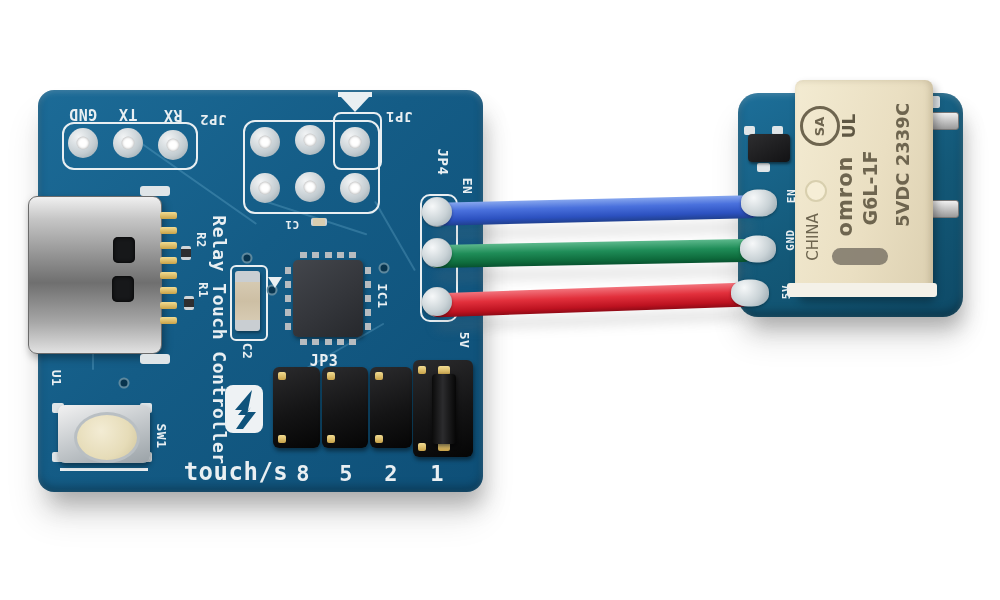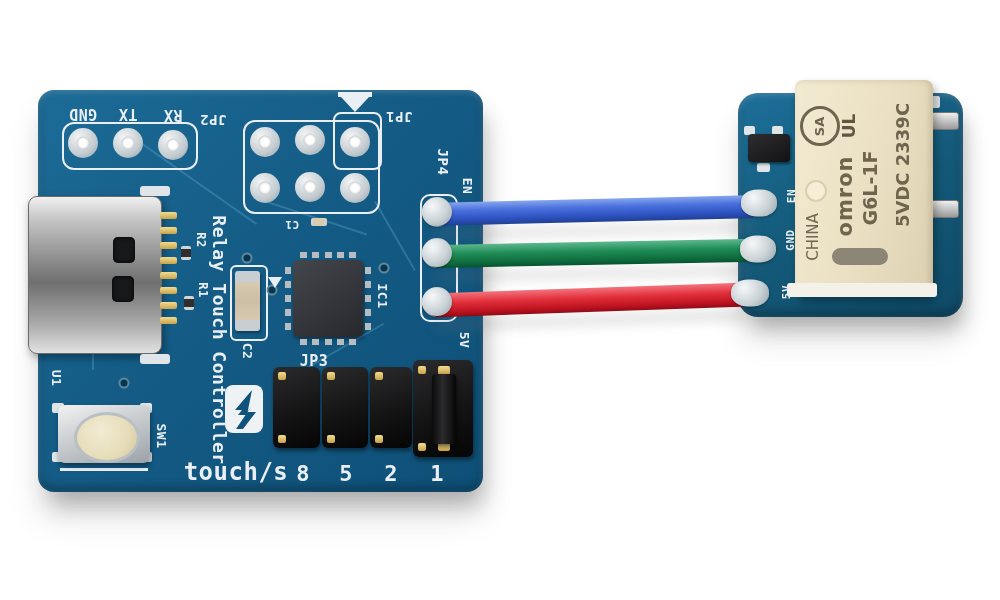--- a/index.html
+++ b/index.html
@@ -149,21 +149,21 @@
       <div style="height:7px;background:#b7bcc0;"></div>
       <div style="height:7px;background:#b7bcc0;"></div>
       <div style="height:7px;background:#b7bcc0;"></div>
       <div style="height:7px;background:#b7bcc0;"></div>
   </div>
   <div class="lbl r90" style="left:382px;top:296px;font-size:13px;">IC1</div>
   <div class="via" style="left:247px;top:258px;"></div>
   <div class="via" style="left:384px;top:268px;"></div>
   <div class="via" style="left:272px;top:290px;"></div>
 
-  <div class="lbl" style="left:314px;top:361px;font-size:15px;">JP3</div>
+  <div class="lbl" style="left:324px;top:361px;font-size:15px;">JP3</div>
   <div class="hdr" style="left:273px;top:367px;width:47px;height:81px;">
     <div class="pad gold" style="left:5px;top:5px;"></div>
       <div class="pad gold" style="left:5px;top:68px;"></div>
   </div>
   <div class="hdr" style="left:322px;top:367px;width:46px;height:81px;">
     <div class="pad gold" style="left:5px;top:5px;"></div>
       <div class="pad gold" style="left:5px;top:68px;"></div>
   </div>
   <div class="hdr" style="left:370px;top:367px;width:42px;height:81px;">
     <div class="pad gold" style="left:5px;top:5px;"></div>

